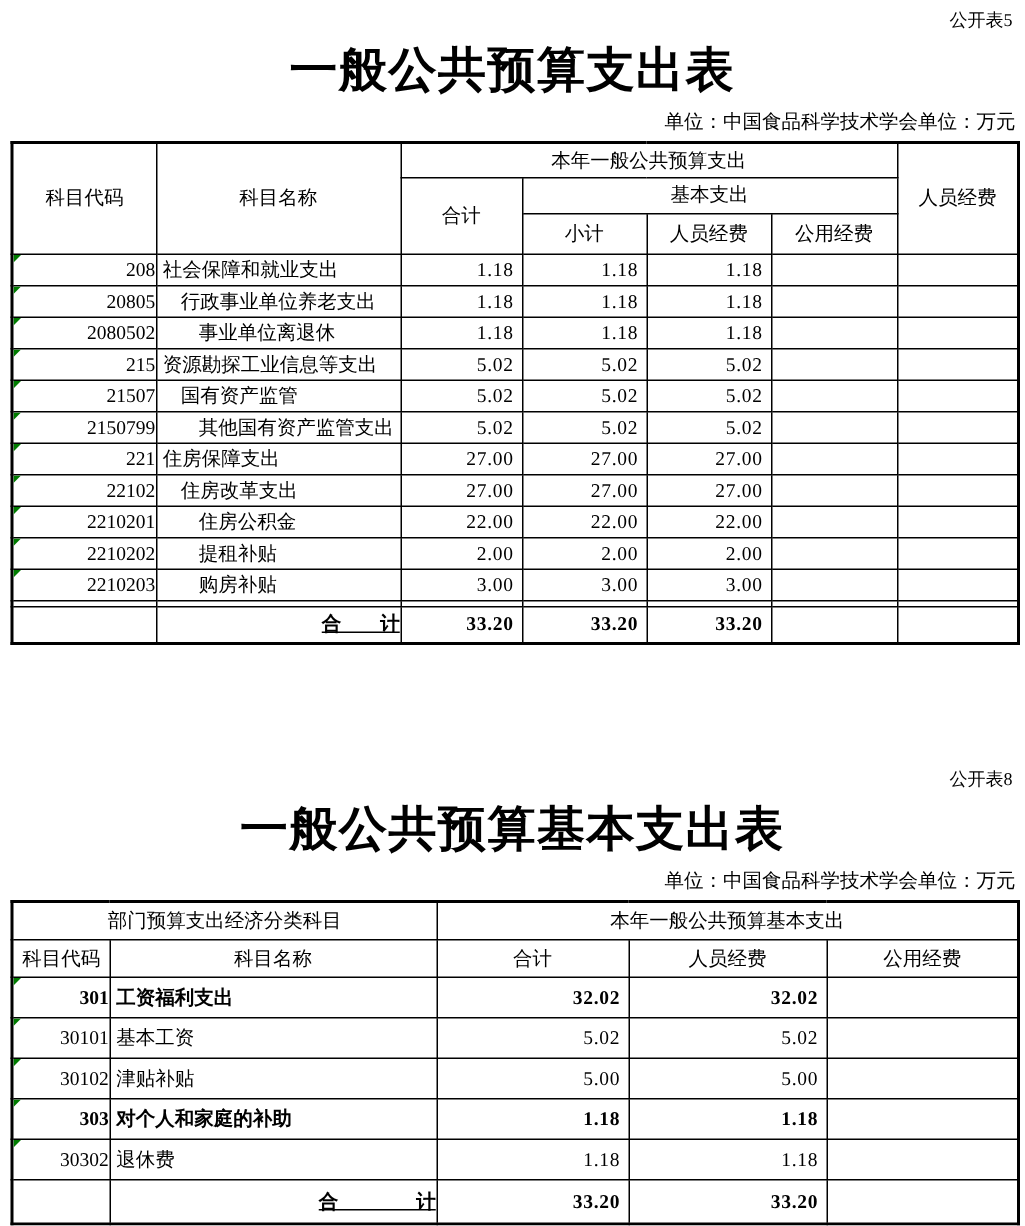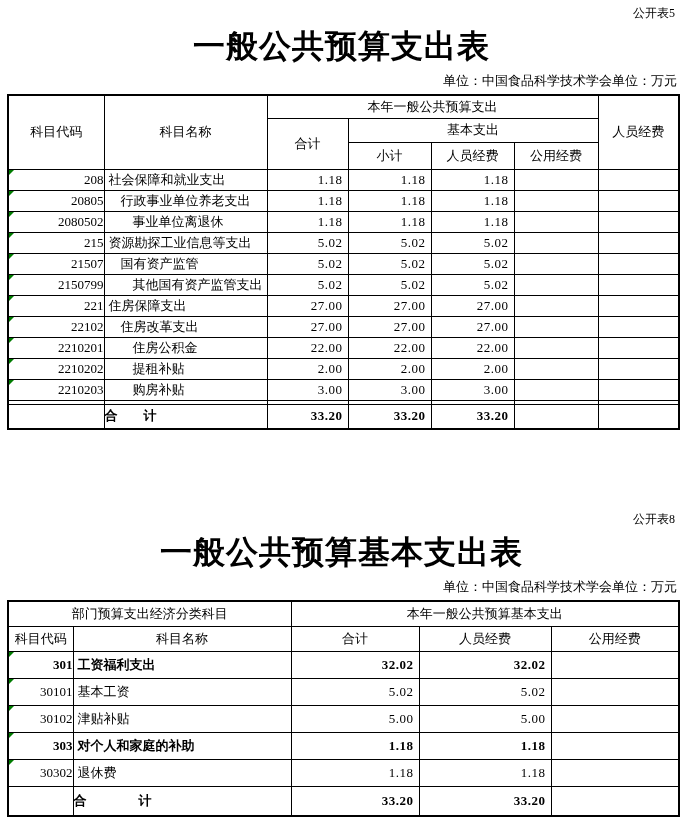--- a/index.html
+++ b/index.html
@@ -26,21 +26,21 @@
   td.code { text-align:right; position:relative; }
   td.name { text-align:left; }
   td.num { text-align:right; padding-right:5px; letter-spacing:0.5px; }
   .ci0 { padding-left:3px; } .ci1 { padding-left:11px; } .ci2 { padding-left:19px; }
   .ni0 { padding-left:4px; } .ni1 { padding-left:16px; } .ni2 { padding-left:28px; }
   .tri {
     position:absolute; left:0; top:0; width:0; height:0;
     border-top:5px solid #007c00; border-right:5px solid transparent;
   }
   tr.b td, .tlabel, tr.total td { font-weight:700; }
-  .tlabel { text-align:left; }
+  .tlabel { text-align:right;text-decoration:underline; }
   .t1 thead tr.h1 { height:23px; }
   .t1 thead tr.h2 { height:24px; }
   .t1 thead tr.h3 { height:27px; }
   .t1 tbody tr { height:21px; }
   .t1 tbody tr.thin { height:4px; }
   .t1 tbody tr.total { height:25px; }
   .t2 thead tr { height:25px; }
   .t2 tbody tr { height:27px; }
   .t2 tbody tr.total { height:30px; }
 </style>

